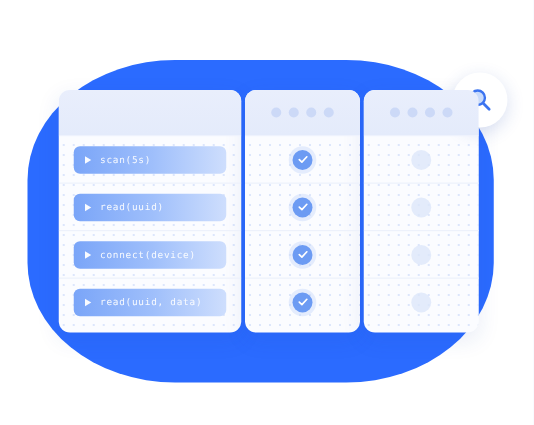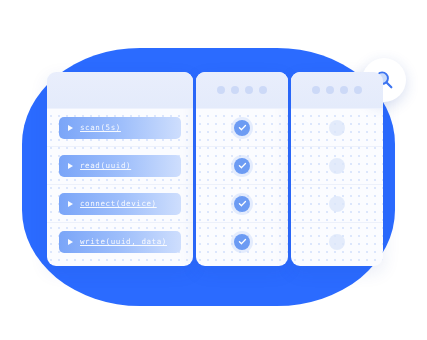--- a/index.html
+++ b/index.html
@@ -115,21 +115,20 @@
     border-bottom: 3.5px solid transparent;
     flex: none;
   }
   .pill-label {
     font-family: "DejaVu Sans Mono", monospace;
     font-size: 7.5px;
     letter-spacing: 0.6px;
     color: #ffffff;
     white-space: nowrap;
     opacity: 0.93;
-    text-decoration: underline;
   }
 
   
   .check {
     width: 16px;
     height: 16px;
     border-radius: 50%;
     background: #6C9BF3;
     box-shadow: 0 0 0 3px rgba(200,218,250,0.45);
     display: flex;
@@ -191,21 +190,21 @@
         <div class="row">
           <div class="pill">
             <span class="play-tri"></span>
             <span class="pill-label">connect(device)</span>
           </div>
         </div>
 
         <div class="row">
           <div class="pill">
             <span class="play-tri"></span>
-            <span class="pill-label">write(uuid, data)</span>
+            <span class="pill-label">read(uuid, data)</span>
           </div>
         </div>
 
       </div>
     </div>
 
     <div class="card col-check">
       <div class="card-head">
         <span class="head-dot"></span>
         <span class="head-dot"></span>

